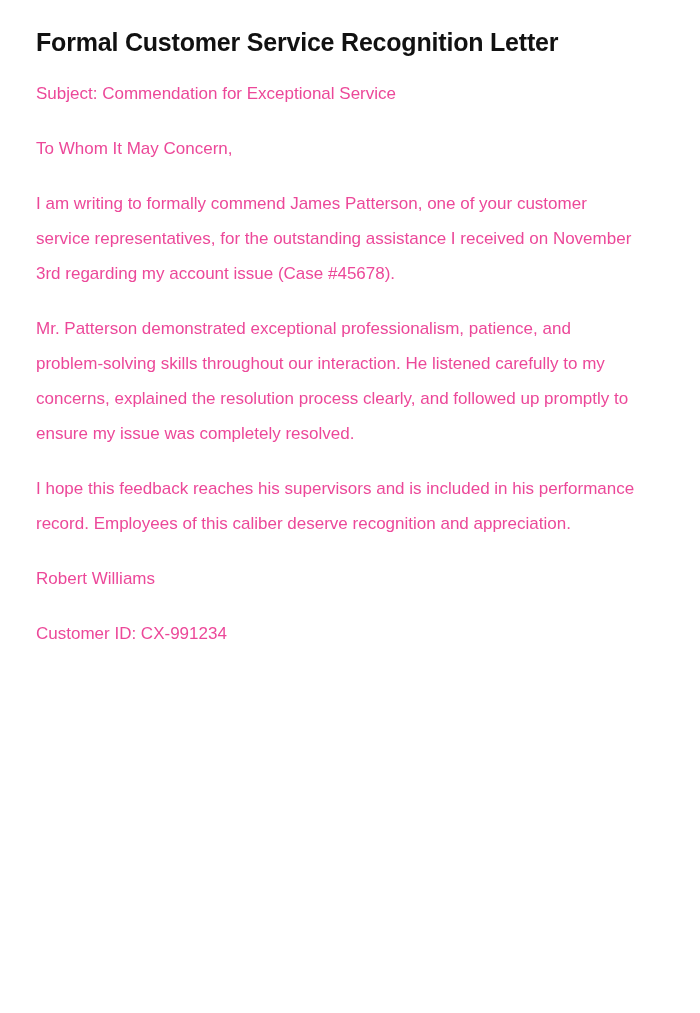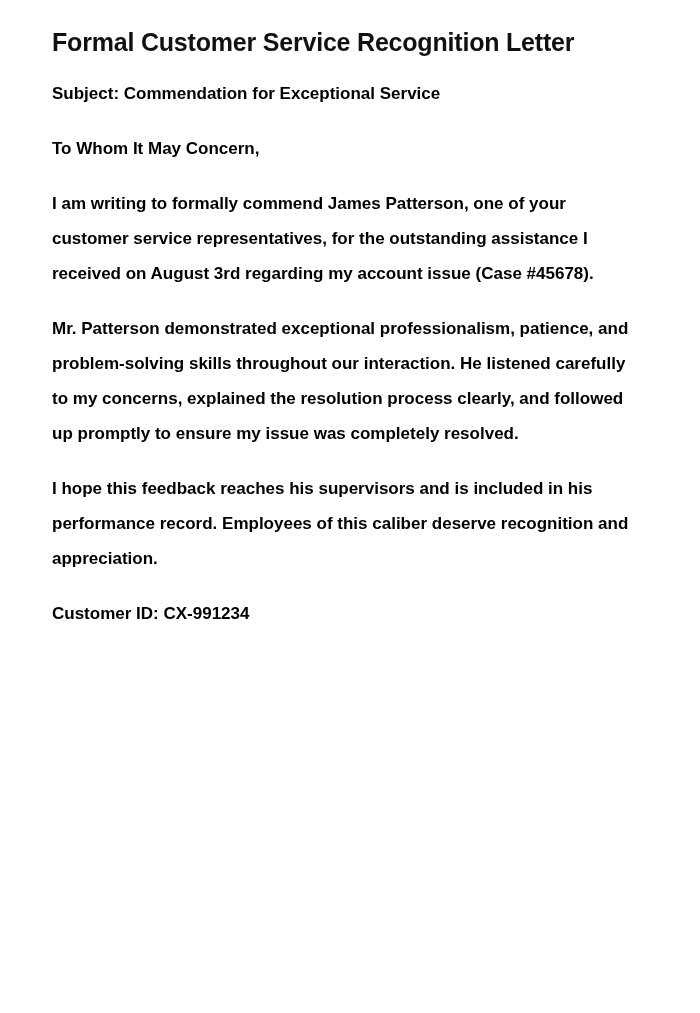--- a/index.html
+++ b/index.html
@@ -12,58 +12,59 @@
     height: 1013px;
     font-family: "Liberation Sans", sans-serif;
     color: #1a1a1a;
     -webkit-font-smoothing: antialiased;
     overflow: hidden;
   }
   .page {
     box-sizing: border-box;
     width: 700px;
     height: 811px;
-    padding: 26px 60px 0 52px;
+    padding: 26px 60px 0 36px;
     background: #ffffff;
   }
   .doc-title {
     font-size: 25px;
     font-weight: bold;
     line-height: 33px;
     letter-spacing: -0.2px;
     color: #111111;
     margin: 0 0 17px 0;
   }
   .para {
     font-size: 17px;
     line-height: 35px;
-    color: #000000;
+    color: #ec4899;
     margin: 0 0 20px 0;
     max-width: 600px;
-    font-weight: bold;
+    font-weight: normal;
   }
   .para:last-child {
     margin-bottom: 1px;
   }
 </style>
 </head>
 <body>
 
 <div class="page">
 
   <h1 class="doc-title">Formal Customer Service Recognition Letter</h1>
 
   <p class="para">Subject: Commendation for Exceptional Service</p>
 
   <p class="para">To Whom It May Concern,</p>
 
-  <p class="para">I am writing to formally commend James Patterson, one of your customer service representatives, for the outstanding assistance I received on August 3rd regarding my account issue (Case #45678).</p>
+  <p class="para">I am writing to formally commend James Patterson, one of your customer service representatives, for the outstanding assistance I received on November 3rd regarding my account issue (Case #45678).</p>
 
   <p class="para">Mr. Patterson demonstrated exceptional professionalism, patience, and problem-solving skills throughout our interaction. He listened carefully to my concerns, explained the resolution process clearly, and followed up promptly to ensure my issue was completely resolved.</p>
 
 
   <p class="para">I hope this feedback reaches his supervisors and is included in his performance record. Employees of this caliber deserve recognition and appreciation.</p>
 
 
+  <p class="para">Robert Williams</p>
 
   <p class="para">Customer ID: CX-991234</p>
 
 </div>
 
 </body></html>

